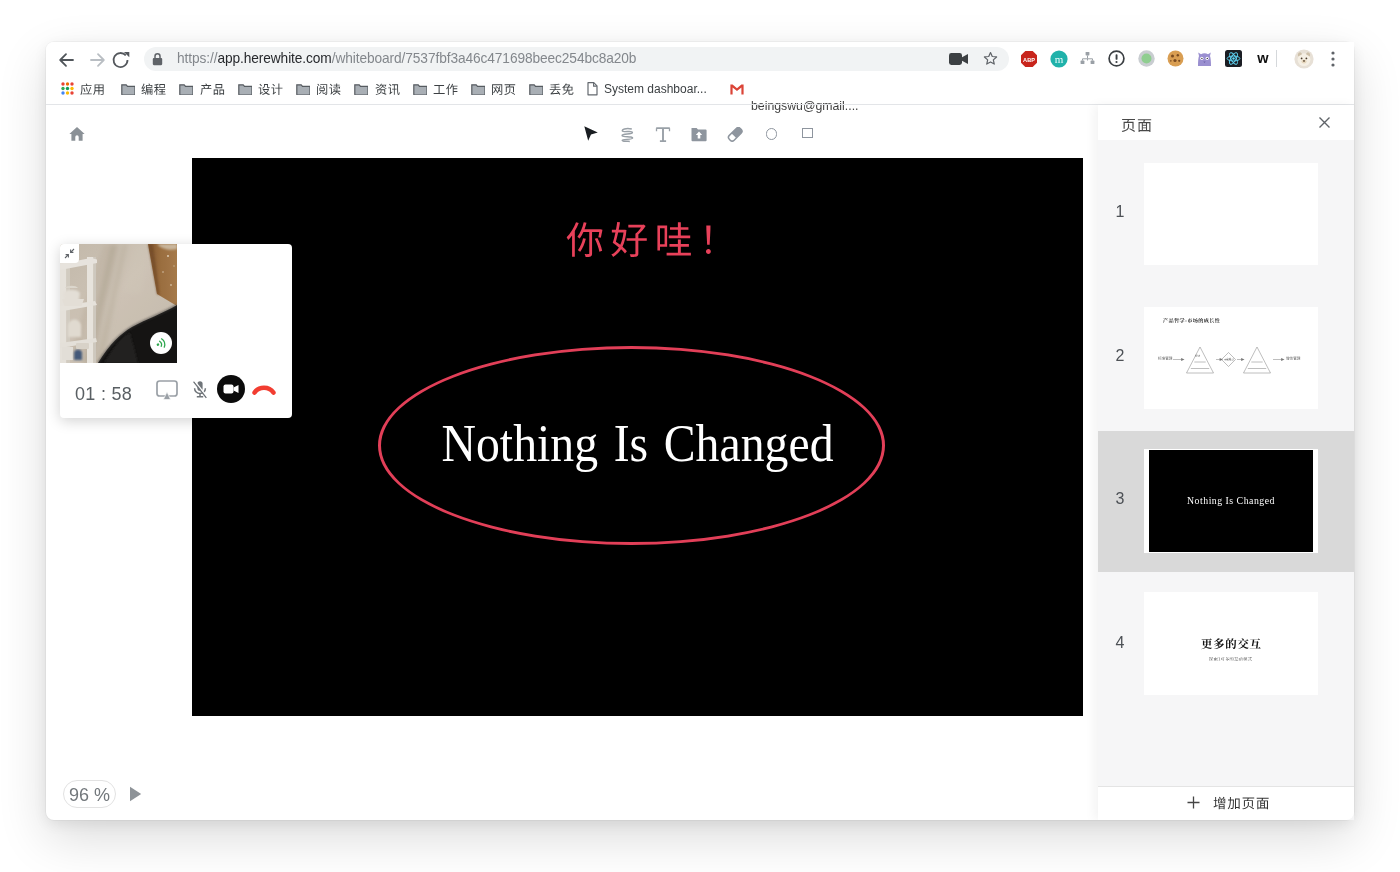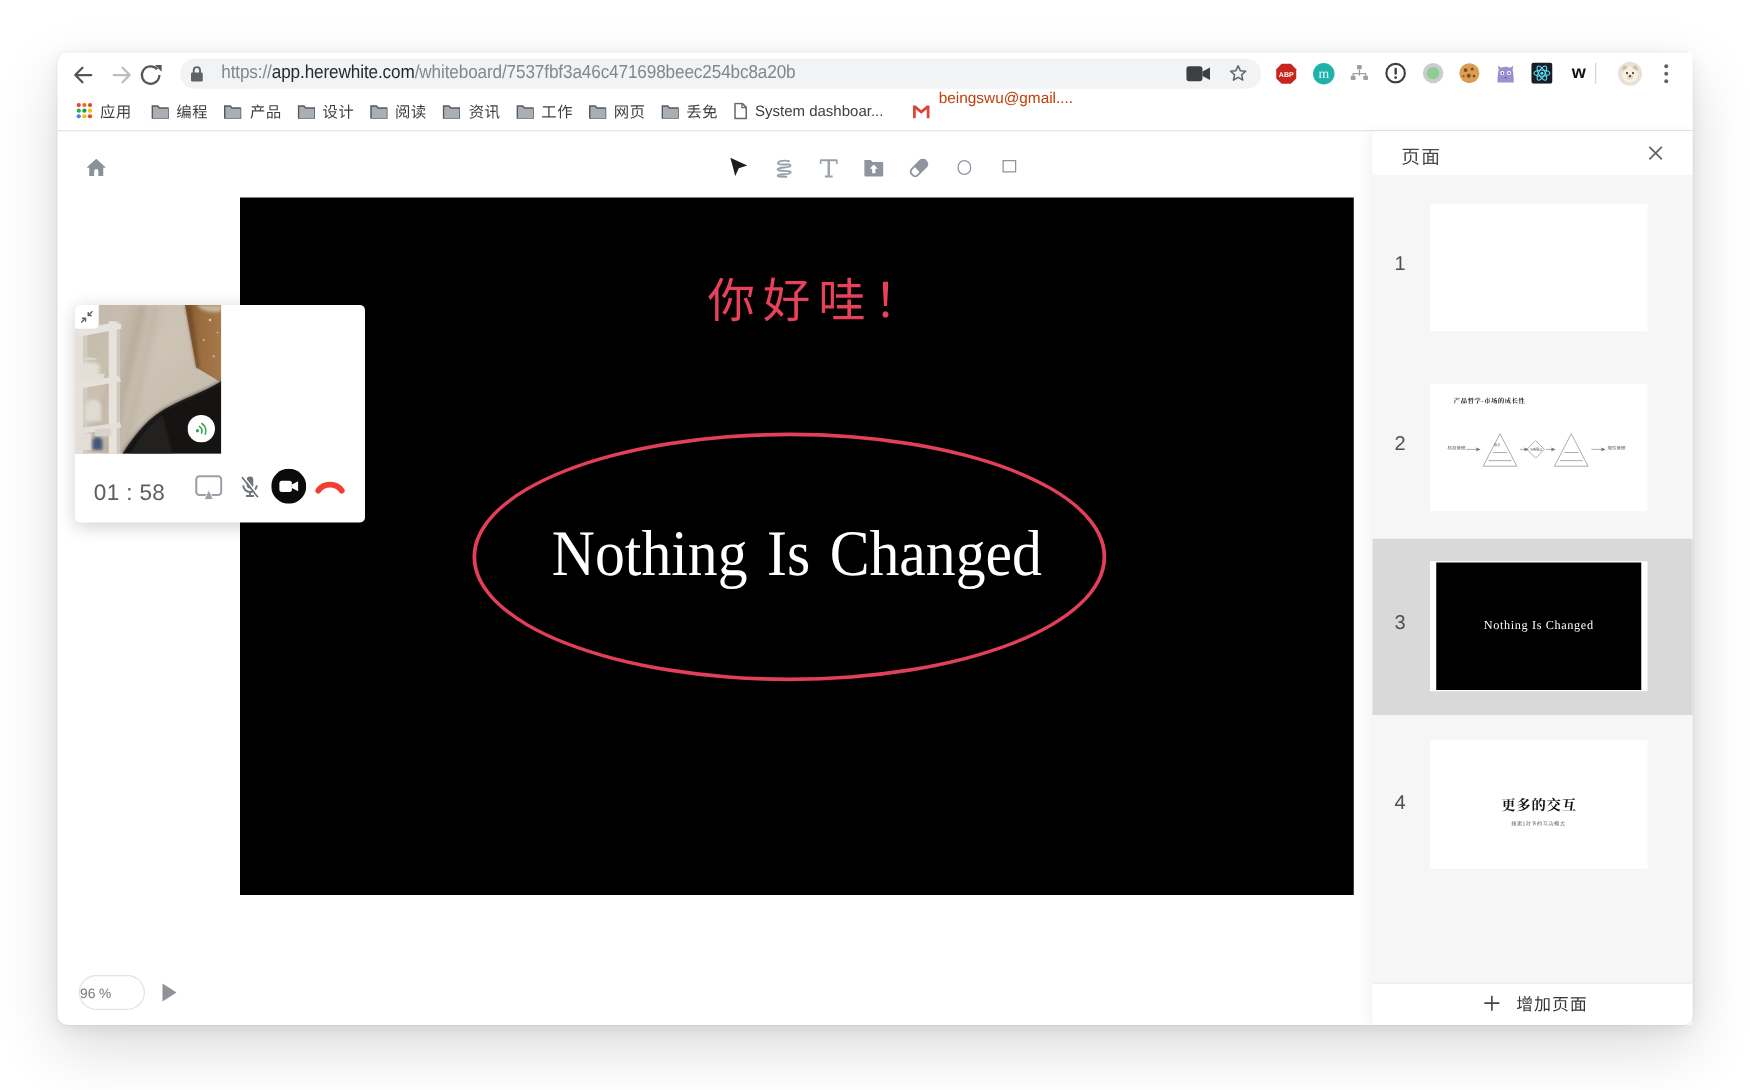--- a/index.html
+++ b/index.html
@@ -169,21 +169,21 @@
       </svg>
 <svg class="abs" style="left:541px;top:40px" width="11" height="13.5" viewBox="0 0 11 13.5">
 <path d="M1 .7h5.8L10 3.9v8.9H1z" fill="none" stroke="#63686e" stroke-width="1.2" stroke-linejoin="round"></path>
 <path d="M6.6.9v3.2H9.9" fill="none" stroke="#63686e" stroke-width="1.1"></path>
       </svg>
 <div class="abs" style="left:558px;top:39.5px;font-size:12px;color:#3c4043">System dashboar...</div>
 <svg class="abs" style="left:684px;top:42px" width="14" height="11" viewBox="0 0 14 11">
 <rect x=".4" y=".4" width="13.2" height="10.2" fill="#fff"></rect>
 <path d="M.4 10.6V.4h2.2L7 4.2 11.4.4h2.2v10.2h-2.2V3.4L7 7 2.6 3.4v7.2z" fill="#db4437"></path>
       </svg>
-<div class="abs" style="left:705px;top:29px;font-size:12.3px;color:#c2410c">beingswu@gmail....</div>
+<div class="abs" style="left:705px;top:57px;font-size:12.3px;color:#404040">beingswu@gmail....</div>
 <div class="abs" style="left:0;top:61.5px;width:1308px;height:1px;background:#e3e5e8"></div>
 <svg class="abs" style="left:23px;top:84px" width="16" height="16" viewBox="0 0 16 16">
 <path d="M8 1 L15.4 7.7 15.4 8.1 13.6 8.1 13.6 14.8 9.7 14.8 9.7 10.9 A1.7 1.7 0 0 0 6.3 10.9 L6.3 14.8 2.4 14.8 2.4 8.1 .6 8.1 .6 7.7 Z" fill="#8b9197"></path>
       </svg>
 <svg class="abs" style="left:538px;top:84px" width="16" height="16" viewBox="0 0 16 16">
 <path d="M0.3 0.2 L13.8 6.4 7.0 8.6 L4.2 14.8 Z" fill="#191d21"></path>
       </svg>
 <svg class="abs" style="left:573px;top:85px" width="17" height="16" viewBox="0 0 17 16">
 <path d="M12.8 2.0 C6.5 0.6 2.8 2.6 3.4 4.0 C4.1 5.6 13.6 3.4 13.4 5.6 C13.2 7.6 3.4 6.4 3.1 8.4 C2.8 10.4 13.8 9.0 13.6 11.0 C13.4 13.0 3.4 11.8 3.2 13.4 C3.1 14.8 8.5 14.2 10.8 14.4" fill="none" stroke="#99a0a7" stroke-width="1.5" stroke-linejoin="round"></path>
       </svg>
@@ -206,21 +206,21 @@
         </g>
       </svg>
 <div class="abs" style="left:719.5px;top:86px;width:11.6px;height:11.6px;border:1.8px solid #8e959e;border-radius:50%"></div>
 <div class="abs" style="left:756px;top:85.5px;width:10.5px;height:10.5px;border:1.75px solid #8e959e"></div>
 <div class="abs" style="left:146px;top:116px;width:891px;height:558px;background:#000"></div>
 <svg style="position:absolute;left:520.1px;top:171.6px;overflow:visible" width="177" height="51">
         <path transform="translate(0,39.90)" d="M17.062 -15.655999999999999C15.998 -11.096 14.174 -6.574 11.818 -3.6479999999999997C12.501999999999999 -3.268 13.718 -2.508 14.25 -2.09C16.567999999999998 -5.244 18.62 -10.07 19.836 -15.086ZM28.804 -15.086C30.894 -11.058 32.794 -5.7 33.402 -2.2039999999999997L36.138 -3.154C35.492 -6.6499999999999995 33.554 -11.894 31.387999999999998 -15.921999999999999ZM17.708 -31.768C16.416 -26.182 14.25 -20.71 11.4 -17.176C12.084 -16.758 13.224 -15.808 13.718 -15.352C15.086 -17.137999999999998 16.34 -19.418 17.442 -21.926H23.256V-0.418C23.256 0.076 23.066 0.19 22.61 0.19C22.078 0.22799999999999998 20.444 0.266 18.62 0.19C19.038 0.988 19.494 2.242 19.646 3.078C22.002 3.078 23.674 2.964 24.7 2.508C25.726 2.014 26.067999999999998 1.178 26.067999999999998 -0.418V-21.926H33.25C32.946 -19.988 32.604 -17.974 32.338 -16.567999999999998L34.769999999999996 -16.112C35.263999999999996 -18.163999999999998 35.948 -21.47 36.442 -24.244L34.504 -24.7L34.01 -24.586H18.506C19.304 -26.676 19.988 -28.88 20.52 -31.122ZM10.032 -31.768C7.904 -25.992 4.37 -20.291999999999998 0.608 -16.605999999999998C1.14 -15.959999999999999 1.938 -14.478 2.2039999999999997 -13.794C3.534 -15.161999999999999 4.826 -16.758 6.08 -18.506V2.964H8.815999999999999V-22.8C10.298 -25.422 11.666 -28.195999999999998 12.73 -30.97Z M46.732 -11.096C48.745999999999995 -9.766 50.912 -8.132 52.888 -6.498C50.873999999999995 -3.154 48.29 -0.76 45.288 0.722C45.895999999999994 1.254 46.732 2.318 47.074 3.002C50.266 1.216 52.925999999999995 -1.216 55.053999999999995 -4.598C56.65 -3.116 58.056 -1.634 58.967999999999996 -0.38L60.90599999999999 -2.774C59.879999999999995 -4.104 58.321999999999996 -5.662 56.498 -7.22C58.55 -11.475999999999999 59.879999999999995 -16.91 60.488 -23.788L58.739999999999995 -24.244L58.245999999999995 -24.13H52.69799999999999C53.23 -26.752 53.68599999999999 -29.374 53.989999999999995 -31.73L51.178 -31.919999999999998C50.912 -29.526 50.455999999999996 -26.828 49.961999999999996 -24.13H45.858V-21.47H49.43C48.593999999999994 -17.556 47.644 -13.831999999999999 46.732 -11.096ZM57.524 -21.47C56.95399999999999 -16.567999999999998 55.81399999999999 -12.426 54.256 -9.044C52.812 -10.145999999999999 51.33 -11.209999999999999 49.885999999999996 -12.198C50.646 -14.895999999999999 51.443999999999996 -18.163999999999998 52.166 -21.47ZM69.41799999999999 -20.178V-15.77H60.602V-13.072H69.41799999999999V-0.38C69.41799999999999 0.152 69.228 0.34199999999999997 68.62 0.38C68.012 0.38 65.922 0.38 63.67999999999999 0.34199999999999997C64.06 1.1019999999999999 64.554 2.28 64.70599999999999 3.04C67.708 3.078 69.532 3.002 70.71 2.584C71.92599999999999 2.128 72.344 1.33 72.344 -0.34199999999999997V-13.072H80.78V-15.77H72.344V-19.494C75.042 -21.812 77.77799999999999 -25.003999999999998 79.63999999999999 -27.892L77.66399999999999 -29.298L76.97999999999999 -29.108H62.312V-26.486H75.042C73.52199999999999 -24.282 71.39399999999999 -21.774 69.41799999999999 -20.178Z M111.89399999999999 -31.692V-26.714H104.02799999999999V-24.092H111.89399999999999V-18.43H102.774V-15.732H124.20599999999999V-18.43H114.82V-24.092H122.41999999999999V-26.714H114.82V-31.692ZM111.89399999999999 -14.326V-9.842H103.458V-7.1819999999999995H111.89399999999999V-1.064H100.60799999999999V1.5959999999999999H124.88999999999999V-1.064H114.82V-7.1819999999999995H122.91399999999999V-9.842H114.82V-14.326ZM91.41199999999999 -28.31V-3.42H93.996V-7.068H101.13999999999999V-28.31ZM93.996 -25.65H98.594V-9.728H93.996Z M141.146 -9.196H143.65399999999997L144.414 -23.939999999999998L144.48999999999998 -28.424H140.30999999999997L140.38599999999997 -23.939999999999998ZM142.39999999999998 0.19C143.73 0.19 144.83199999999997 -0.7979999999999999 144.83199999999997 -2.318C144.83199999999997 -3.838 143.73 -4.864 142.39999999999998 -4.864C141.06999999999996 -4.864 139.968 -3.838 139.968 -2.318C139.968 -0.7979999999999999 141.03199999999998 0.19 142.39999999999998 0.19Z" fill="#e8415a"></path>
       </svg>
 <div class="abs" style="left:332px;top:304px;width:507px;height:199px;border:3px solid #e23f58;border-radius:50%"></div>
 <div class="abs" id="nothingbig" style="left:146px;top:371.5px;width:891px;text-align:center;font-family:'Liberation Serif',serif;font-size:52px;line-height:60px;color:#fff;word-spacing:4px;transform:scaleX(0.9184)">Nothing Is Changed</div>
-<div class="abs" style="left:17px;top:738px;width:53px;height:28px;background:#fff;border:1px solid #e2e2e2;border-radius:14px;text-align:left;line-height:28px;font-size:11px;color:#72777b">96 %</div>
+<div class="abs" style="left:17px;top:738px;width:53px;height:28px;background:#fff;border:1px solid #e2e2e2;border-radius:14px;text-align:center;line-height:28px;font-size:18px;color:#72777b">96 %</div>
 <svg class="abs" style="left:83px;top:744px" width="13" height="16" viewBox="0 0 13 16">
         <path d="M1 .8 L12.2 8 L1 15.2 Z" fill="#8e9398"></path>
       </svg>
 <div class="abs" style="left:1052px;top:63px;width:256px;height:715px;background:#f6f6f7;box-shadow:-4px 0 10px rgba(0,0,0,.05)"></div>
 <div class="abs" style="left:1052px;top:63px;width:256px;height:35px;background:#fff"></div>
 <svg style="position:absolute;left:1075.0px;top:72.8px;overflow:visible" width="32" height="20">
         <path transform="translate(0,15.75)" d="M6.96 -6.93V-4.215C6.96 -2.61 6.3149999999999995 -0.825 0.75 0.285C0.99 0.525 1.305 0.96 1.44 1.2C7.2749999999999995 -0.06 8.115 -2.145 8.115 -4.2V-6.93ZM8.174999999999999 -1.65C9.915 -0.84 12.18 0.40499999999999997 13.275 1.2449999999999999L13.979999999999999 0.345C12.809999999999999 -0.48 10.545 -1.665 8.834999999999999 -2.415ZM2.565 -8.924999999999999V-1.92H3.7199999999999998V-7.875H11.4V-1.95H12.584999999999999V-8.924999999999999H7.17C7.455 -9.45 7.755 -10.094999999999999 8.025 -10.725H14.025V-11.775H1.1099999999999999V-10.725H6.734999999999999C6.555 -10.139999999999999 6.285 -9.465 6.045 -8.924999999999999Z M21.835 -5.01H25.015V-3.315H21.835ZM21.835 -5.925V-7.59H25.015V-5.925ZM21.835 -2.4H25.015V-0.645H21.835ZM16.87 -11.61V-10.53H22.66C22.555 -9.915 22.39 -9.209999999999999 22.240000000000002 -8.64H17.56V1.2H18.64V0.40499999999999997H28.299999999999997V1.2H29.439999999999998V-8.64H23.395L23.98 -10.53H30.174999999999997V-11.61ZM18.64 -0.645V-7.59H20.8V-0.645ZM28.299999999999997 -0.645H26.049999999999997V-7.59H28.299999999999997Z" fill="#484848"></path>
       </svg>
 <svg class="abs" style="left:1272px;top:74px" width="13" height="13" viewBox="0 0 13 13">
 <path d="M1.5 1.5 L11.5 11.5 M11.5 1.5 L1.5 11.5" stroke="#5f6368" stroke-width="1.4"></path>

